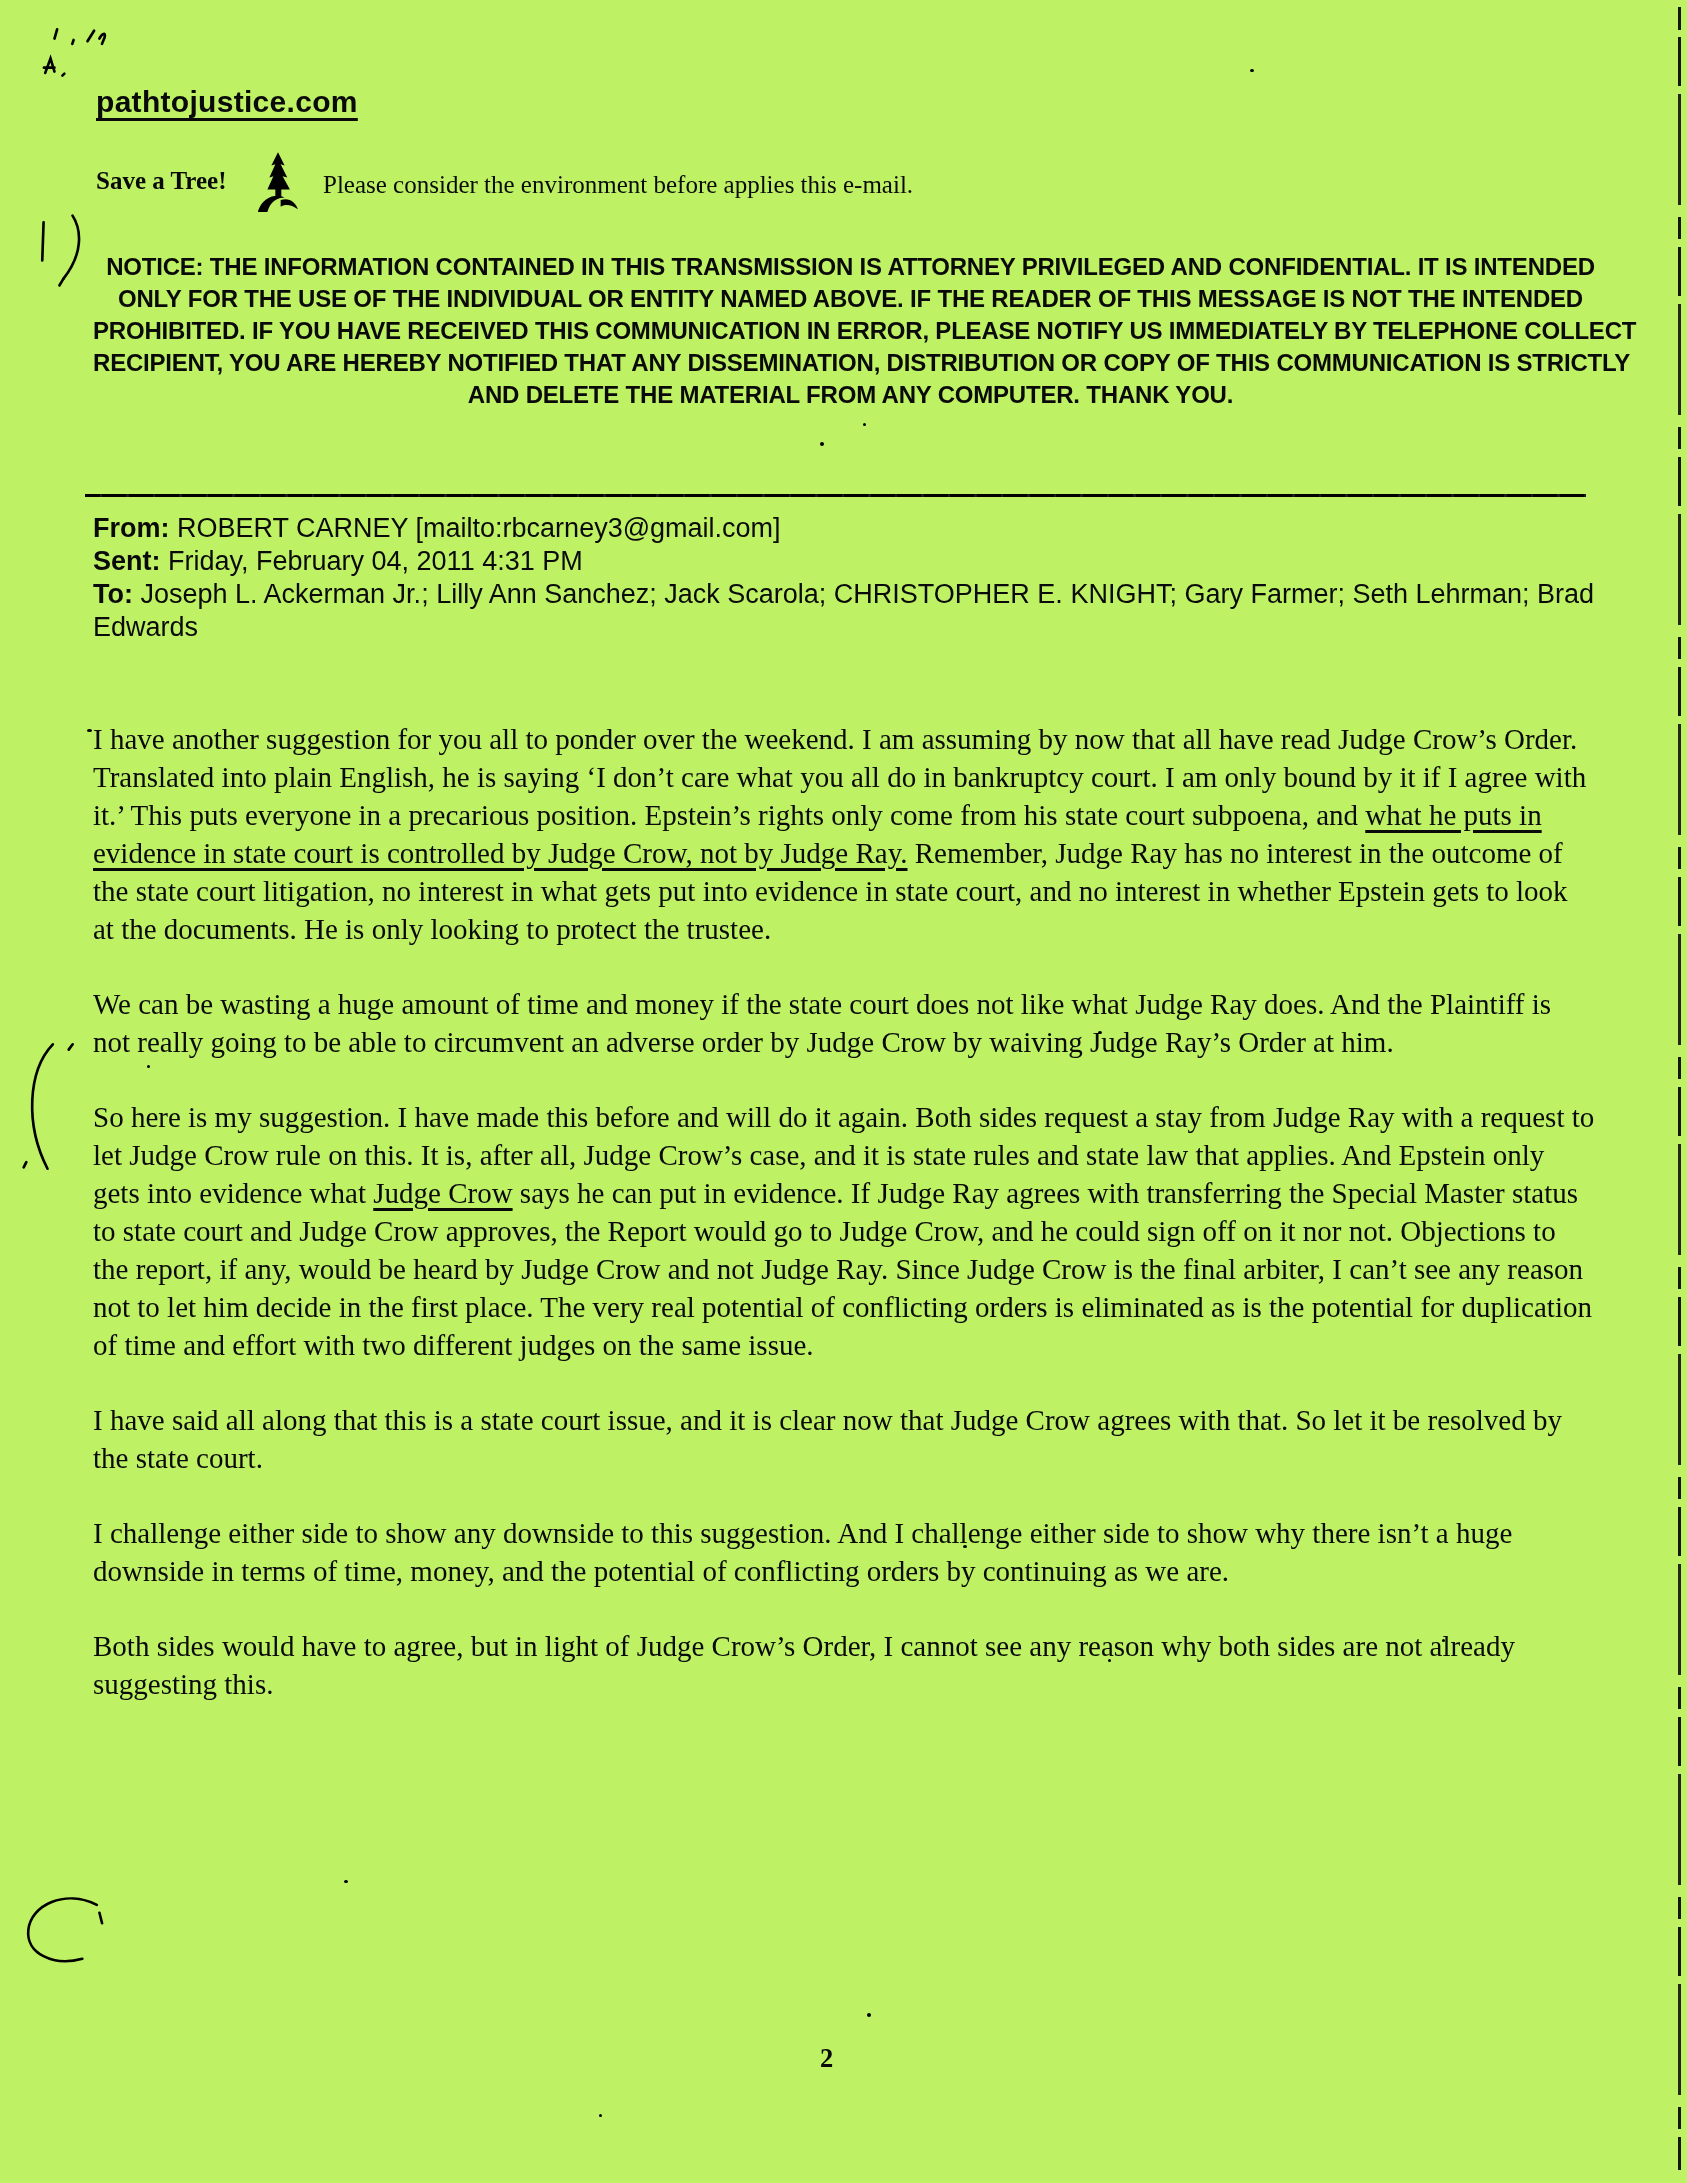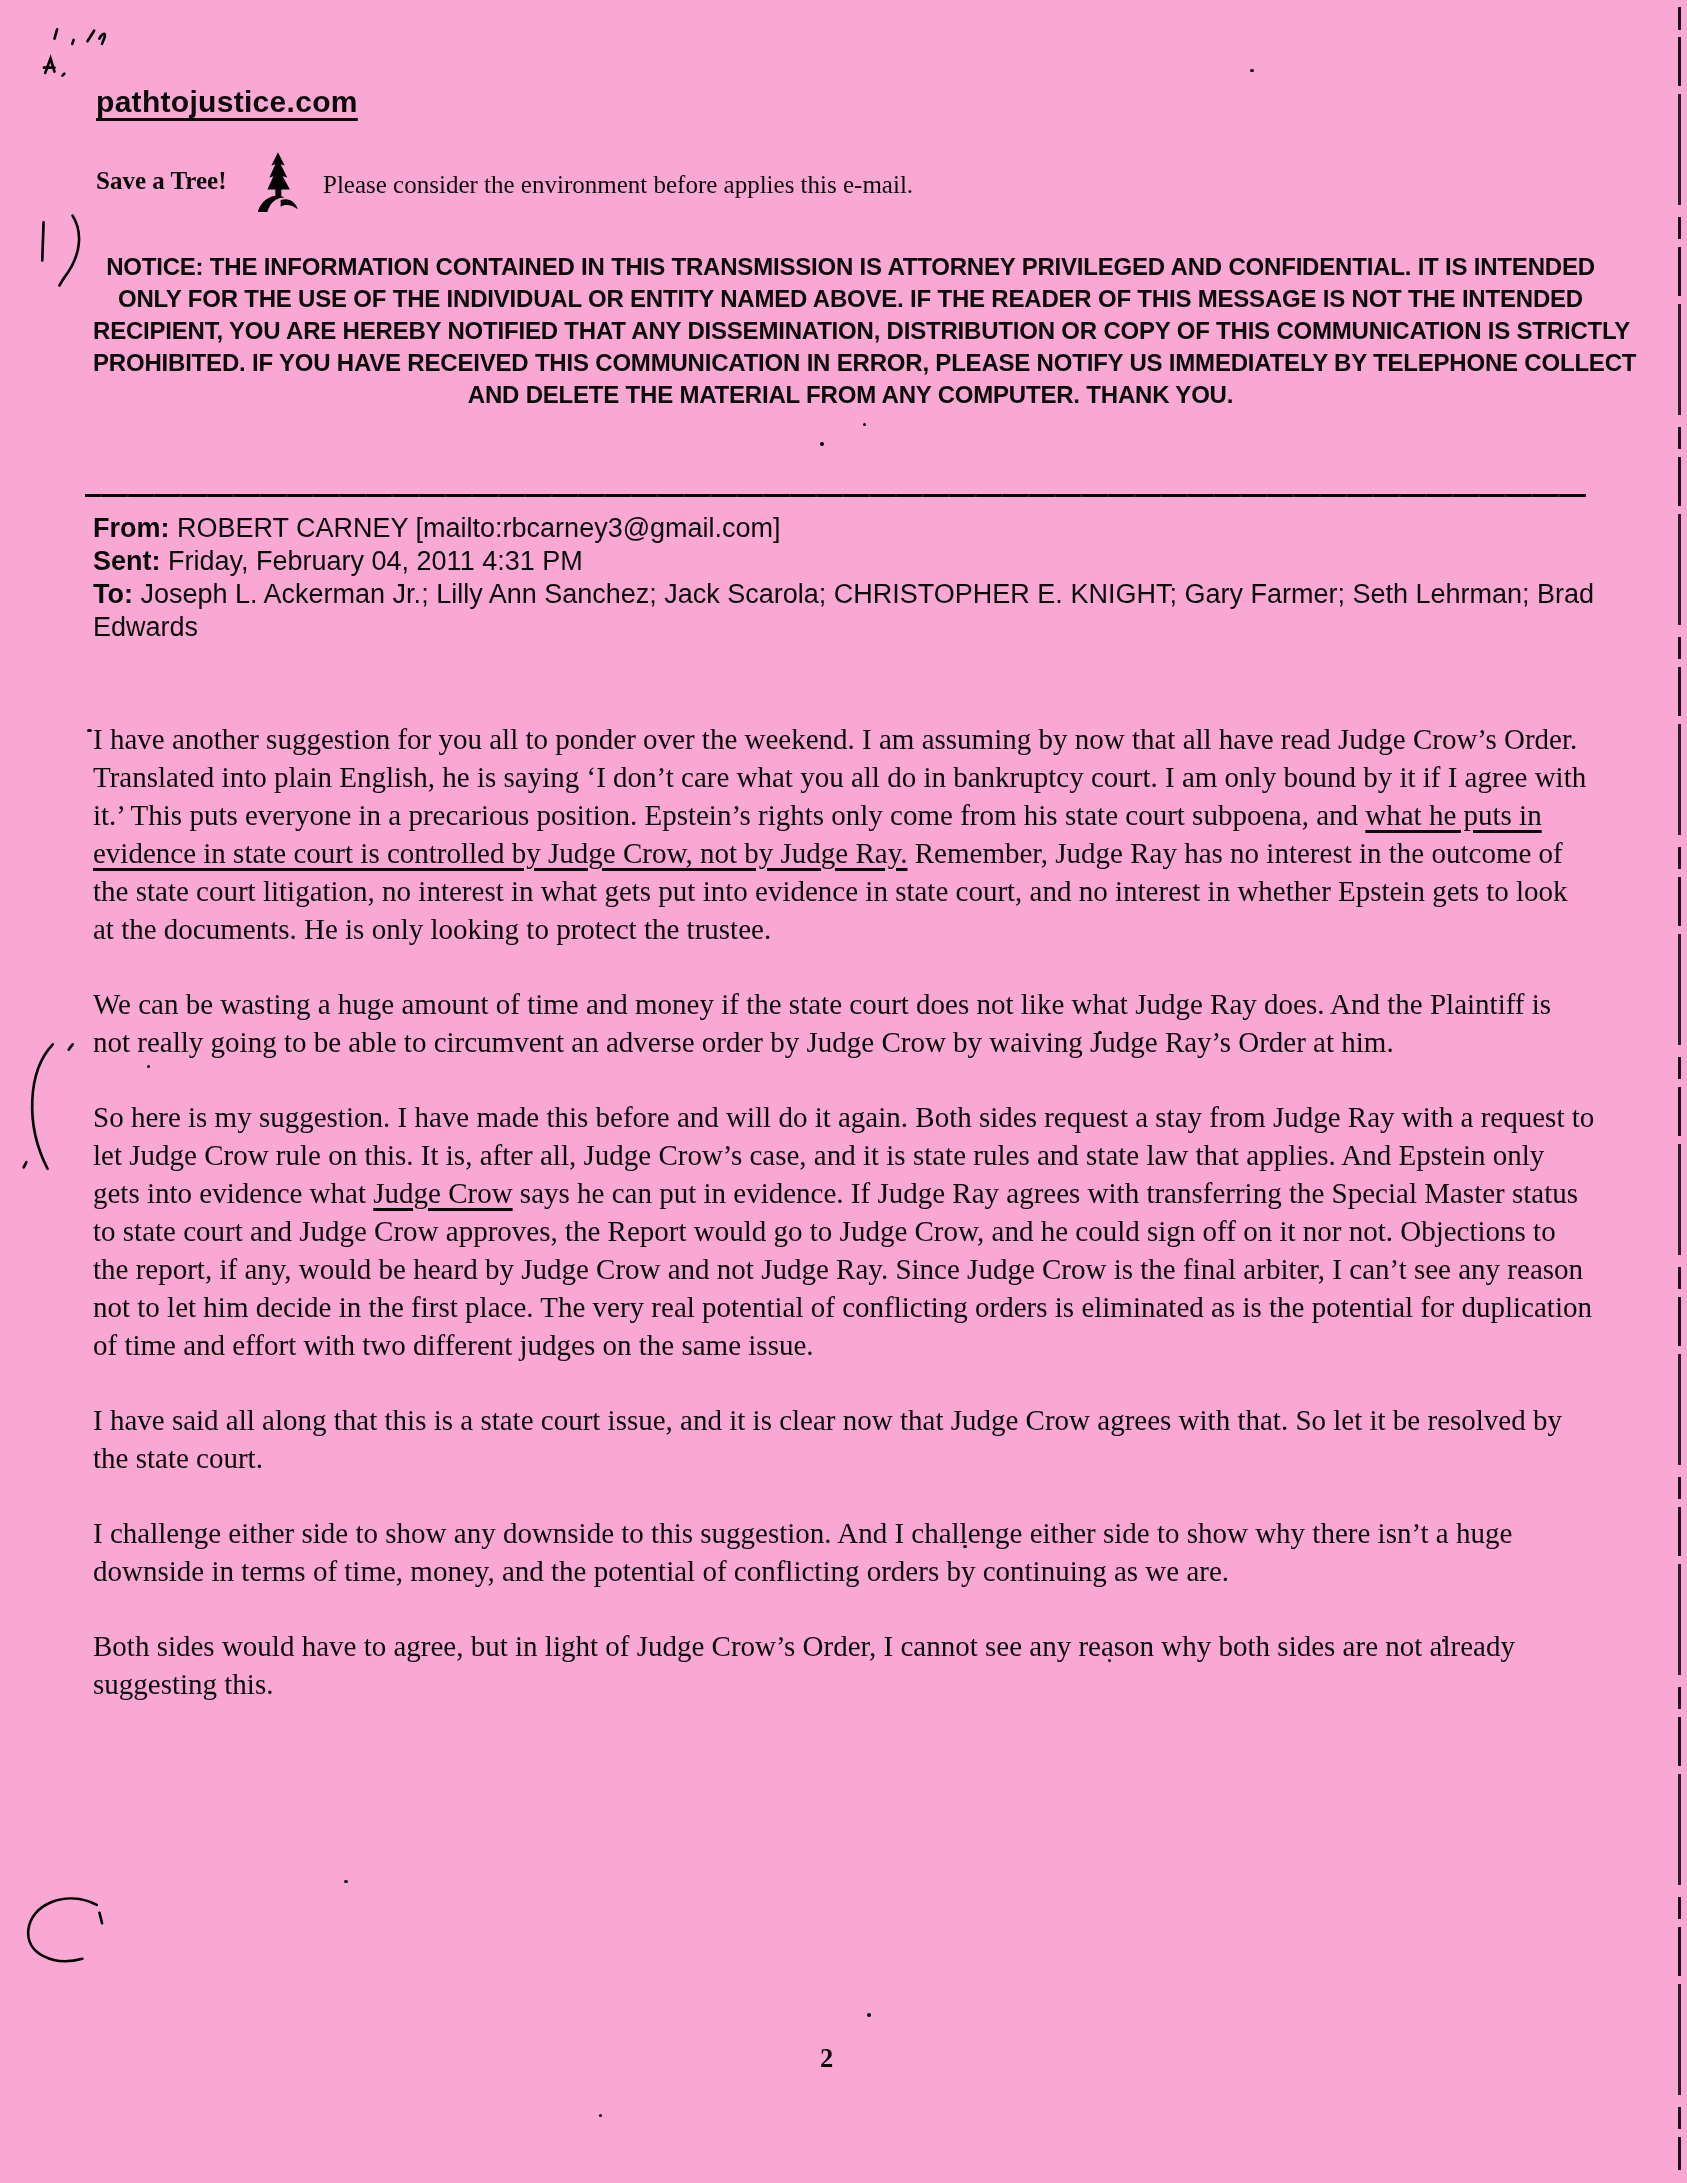--- a/index.html
+++ b/index.html
@@ -1,20 +1,20 @@
 <!DOCTYPE html>
 <html style="font-size:10.6px"><head>
 <meta charset="utf-8">
 <style>
   html, body { margin: 0; padding: 0; background: #6b6b6b; }
   .page {
     position: relative;
     width: 1687px;
     height: 2183px;
-    background: #f9a8d4;
+    background: #bef264;
     overflow: hidden;
     color: #0a0a0a;
   }
   
   .site-link {
     position: absolute; left: 96px; top: 85px;
     font-family: "Liberation Sans", sans-serif;
     font-size: 30px; font-weight: bold;
     text-decoration: underline;
     text-decoration-thickness: 2.6px;
@@ -123,22 +123,22 @@
     <g stroke="#000" stroke-width="4" fill="none" stroke-linecap="round">
       <path d="M14 14 l-2 58"></path>
       <path d="M58 4 c14 22 16 58 -14 96"></path>
       <path d="M44 100 l-6 10"></path>
     </g>
   </svg>
 
   <div class="notice">
     <span>NOTICE: THE INFORMATION CONTAINED IN THIS TRANSMISSION IS ATTORNEY PRIVILEGED AND CONFIDENTIAL. IT IS INTENDED</span>
     <span>ONLY FOR THE USE OF THE INDIVIDUAL OR ENTITY NAMED ABOVE. IF THE READER OF THIS MESSAGE IS NOT THE INTENDED</span>
+    <span>PROHIBITED.  IF YOU HAVE RECEIVED THIS COMMUNICATION IN ERROR, PLEASE NOTIFY US IMMEDIATELY BY TELEPHONE COLLECT</span>
     <span>RECIPIENT, YOU ARE HEREBY NOTIFIED THAT ANY DISSEMINATION, DISTRIBUTION OR COPY OF THIS COMMUNICATION IS STRICTLY</span>
-    <span>PROHIBITED.  IF YOU HAVE RECEIVED THIS COMMUNICATION IN ERROR, PLEASE NOTIFY US IMMEDIATELY BY TELEPHONE COLLECT</span>
     <span>AND DELETE THE MATERIAL FROM ANY COMPUTER.  THANK YOU.</span>
   </div>
 
   <div class="separator-line"></div>
 
   <div class="email-headers">
     <div><span class="lbl">From:</span><span> ROBERT CARNEY [mailto:rbcarney3@gmail.com]</span></div>
     <div><span class="lbl">Sent:</span><span> Friday, February 04, 2011 4:31 PM</span></div>
     <div><span class="lbl">To:</span><span> Joseph L. Ackerman Jr.; Lilly Ann Sanchez; Jack Scarola; CHRISTOPHER E. KNIGHT; Gary Farmer; Seth Lehrman; Brad Edwards</span></div>
   </div>

